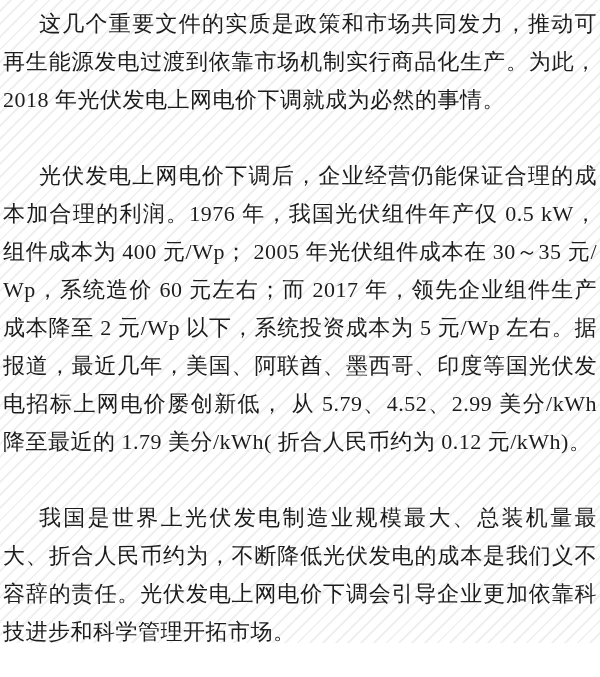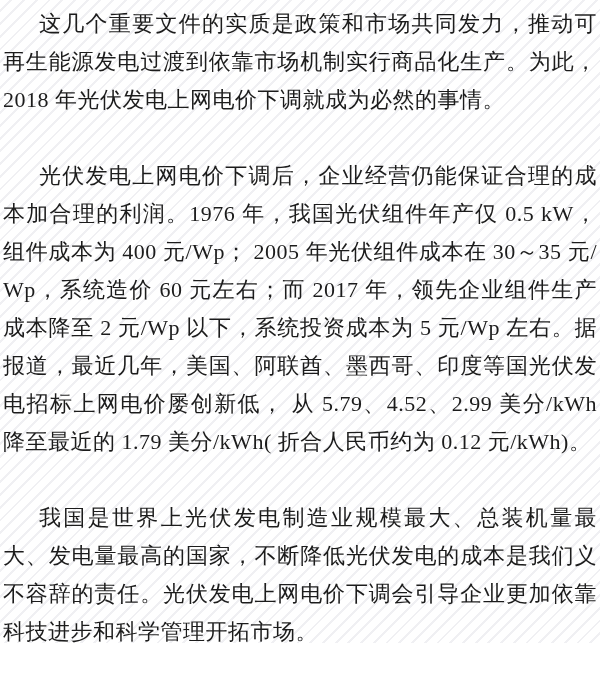--- a/index.html
+++ b/index.html
@@ -57,16 +57,16 @@
     background: #ffffff;
   }
 </style>
 </head>
 <body>
 
 <div class="page">
   <div class="article-panel">
     <p>这几个重要文件的实质是政策和市场共同发力，推动可再生能源发电过渡到依靠市场机制实行商品化生产。为此，2018 年光伏发电上网电价下调就成为必然的事情。</p>
     <p>光伏发电上网电价下调后，企业经营仍能保证合理的成本加合理的利润。1976 年，我国光伏组件年产仅 0.5 kW，组件成本为 400 元/Wp； 2005 年光伏组件成本在 30～35 元/Wp，系统造价 60 元左右；而 2017 年，领先企业组件生产成本降至 2 元/Wp 以下，系统投资成本为 5 元/Wp 左右。据报道，最近几年，美国、阿联酋、墨西哥、印度等国光伏发电招标上网电价屡创新低， 从 5.79、4.52、2.99 美分/kWh 降至最近的 1.79 美分/kWh( 折合人民币约为 0.12 元/kWh)。</p>
-    <p>我国是世界上光伏发电制造业规模最大、总装机量最大、发电量最高的国家，不断降低光伏发电的成本是我们义不容辞的责任。光伏发电上网电价下调会引导企业更加依靠科技进步和科学管理开拓市场。</p>
+    <p>我国是世界上光伏发电制造业规模最大、总装机量最大、折合人民币约为，不断降低光伏发电的成本是我们义不容辞的责任。光伏发电上网电价下调会引导企业更加依靠科技进步和科学管理开拓市场。</p>
   </div>
   <div class="bottom-whitespace"></div>
 </div>
 
 </body></html>

